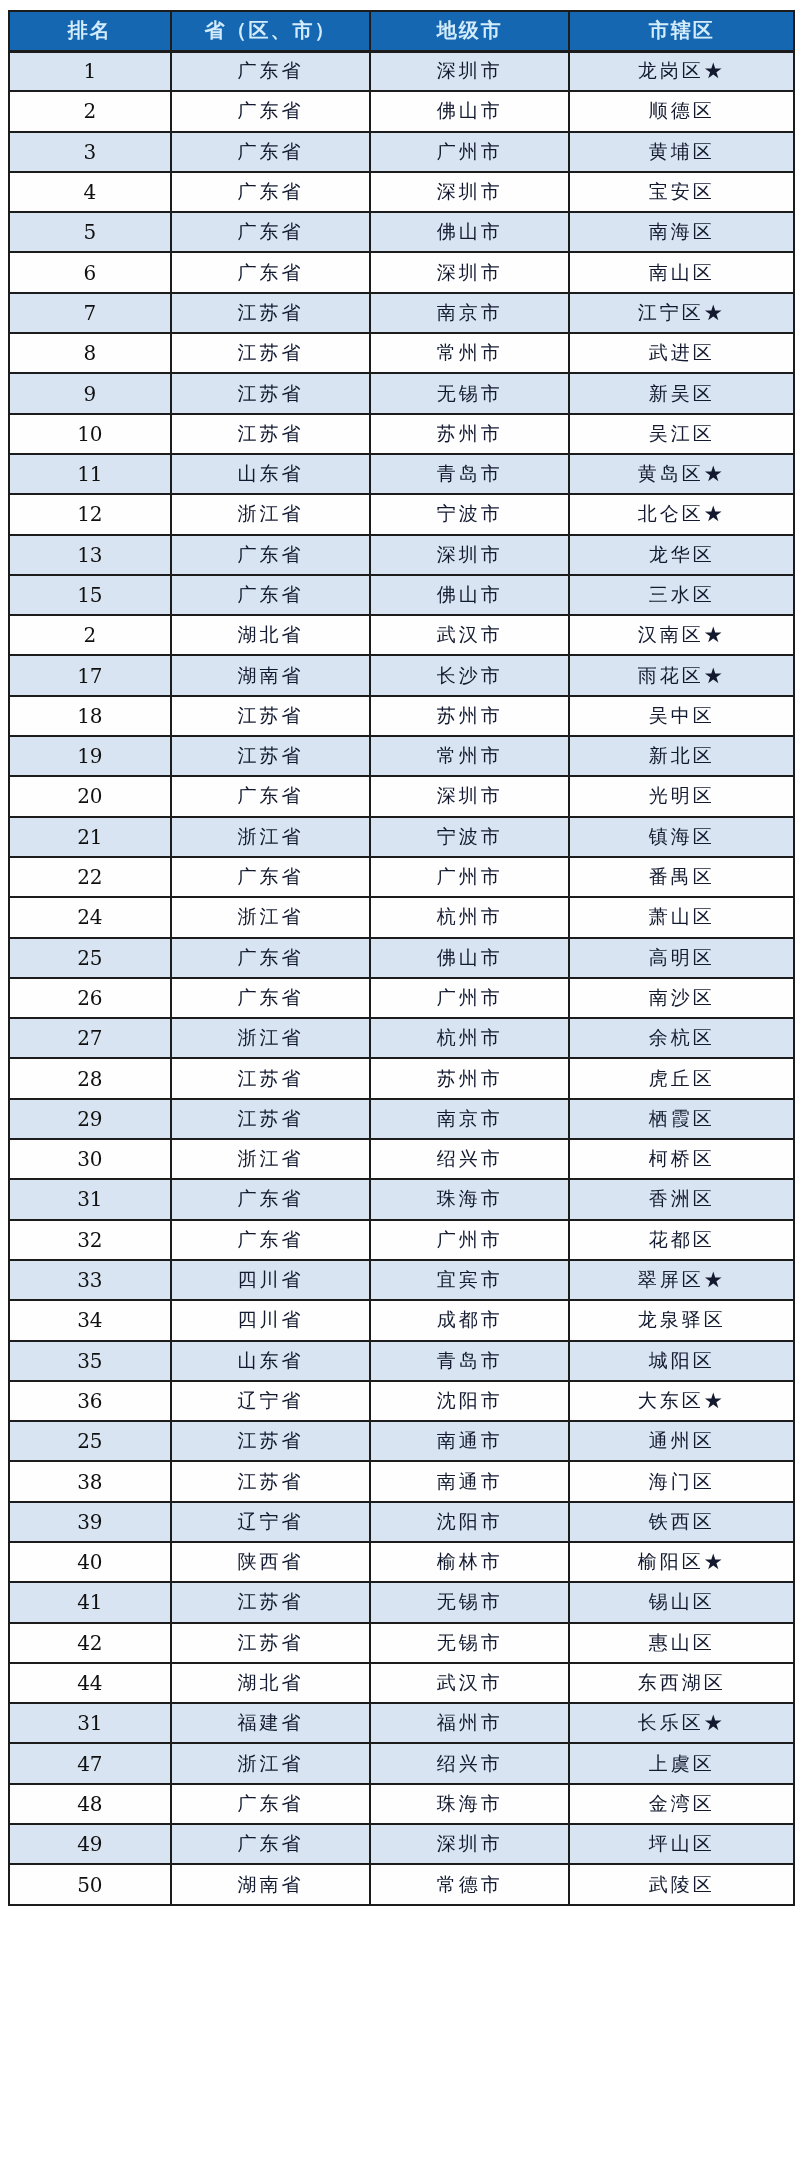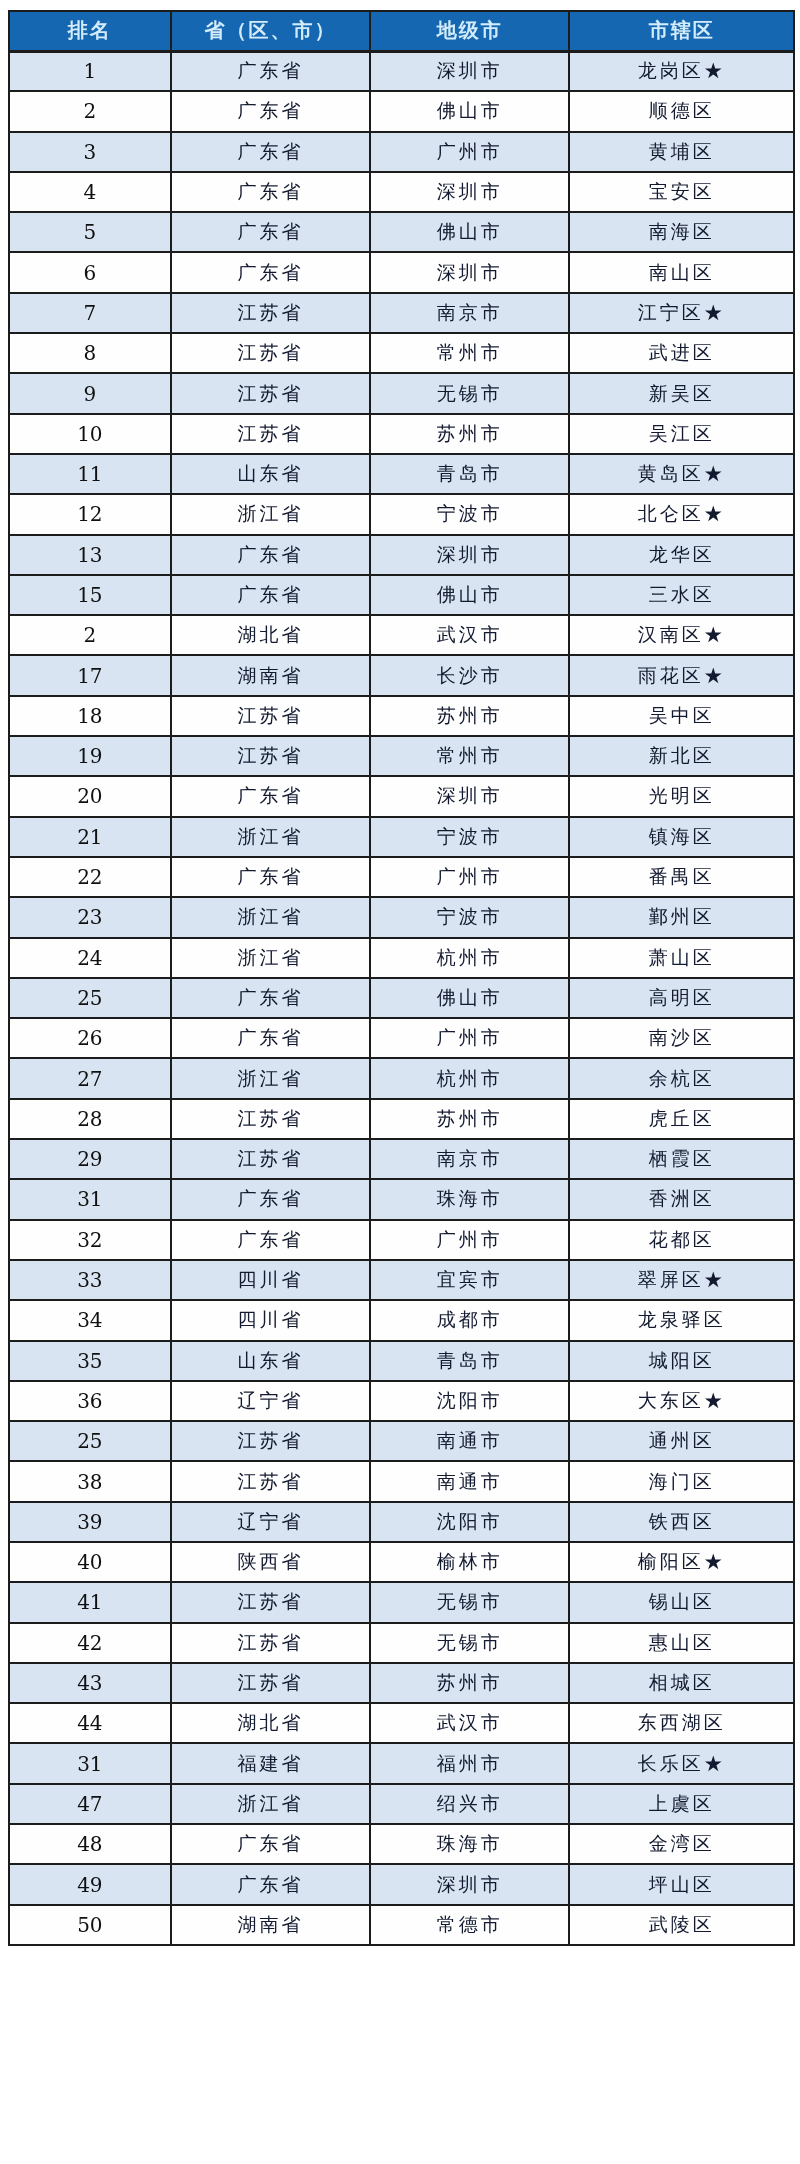--- a/index.html
+++ b/index.html
@@ -205,26 +205,20 @@
           <td>浙江省</td>
           <td>宁波市</td>
           <td>镇海区</td>
         </tr>
         <tr>
           <td class="rank">22</td>
           <td>广东省</td>
           <td>广州市</td>
           <td>番禺区</td>
         </tr>
-        <tr class="alt">
-          <td class="rank">23</td>
-          <td>浙江省</td>
-          <td>宁波市</td>
-          <td>鄞州区</td>
-        </tr>
         <tr>
           <td class="rank">24</td>
           <td>浙江省</td>
           <td>杭州市</td>
           <td>萧山区</td>
         </tr>
         <tr class="alt">
           <td class="rank">25</td>
           <td>广东省</td>
           <td>佛山市</td>
@@ -246,20 +240,26 @@
           <td class="rank">28</td>
           <td>江苏省</td>
           <td>苏州市</td>
           <td>虎丘区</td>
         </tr>
         <tr class="alt">
           <td class="rank">29</td>
           <td>江苏省</td>
           <td>南京市</td>
           <td>栖霞区</td>
+        </tr>
+        <tr>
+          <td class="rank">30</td>
+          <td>浙江省</td>
+          <td>绍兴市</td>
+          <td>柯桥区</td>
         </tr>
         <tr class="alt">
           <td class="rank">31</td>
           <td>广东省</td>
           <td>珠海市</td>
           <td>香洲区</td>
         </tr>
         <tr>
           <td class="rank">32</td>
           <td>广东省</td>
@@ -318,26 +318,20 @@
           <td class="rank">41</td>
           <td>江苏省</td>
           <td>无锡市</td>
           <td>锡山区</td>
         </tr>
         <tr>
           <td class="rank">42</td>
           <td>江苏省</td>
           <td>无锡市</td>
           <td>惠山区</td>
-        </tr>
-        <tr class="alt">
-          <td class="rank">43</td>
-          <td>江苏省</td>
-          <td>苏州市</td>
-          <td>相城区</td>
         </tr>
         <tr>
           <td class="rank">44</td>
           <td>湖北省</td>
           <td>武汉市</td>
           <td>东西湖区</td>
         </tr>
         <tr class="alt">
           <td class="rank">31</td>
           <td>福建省</td>

